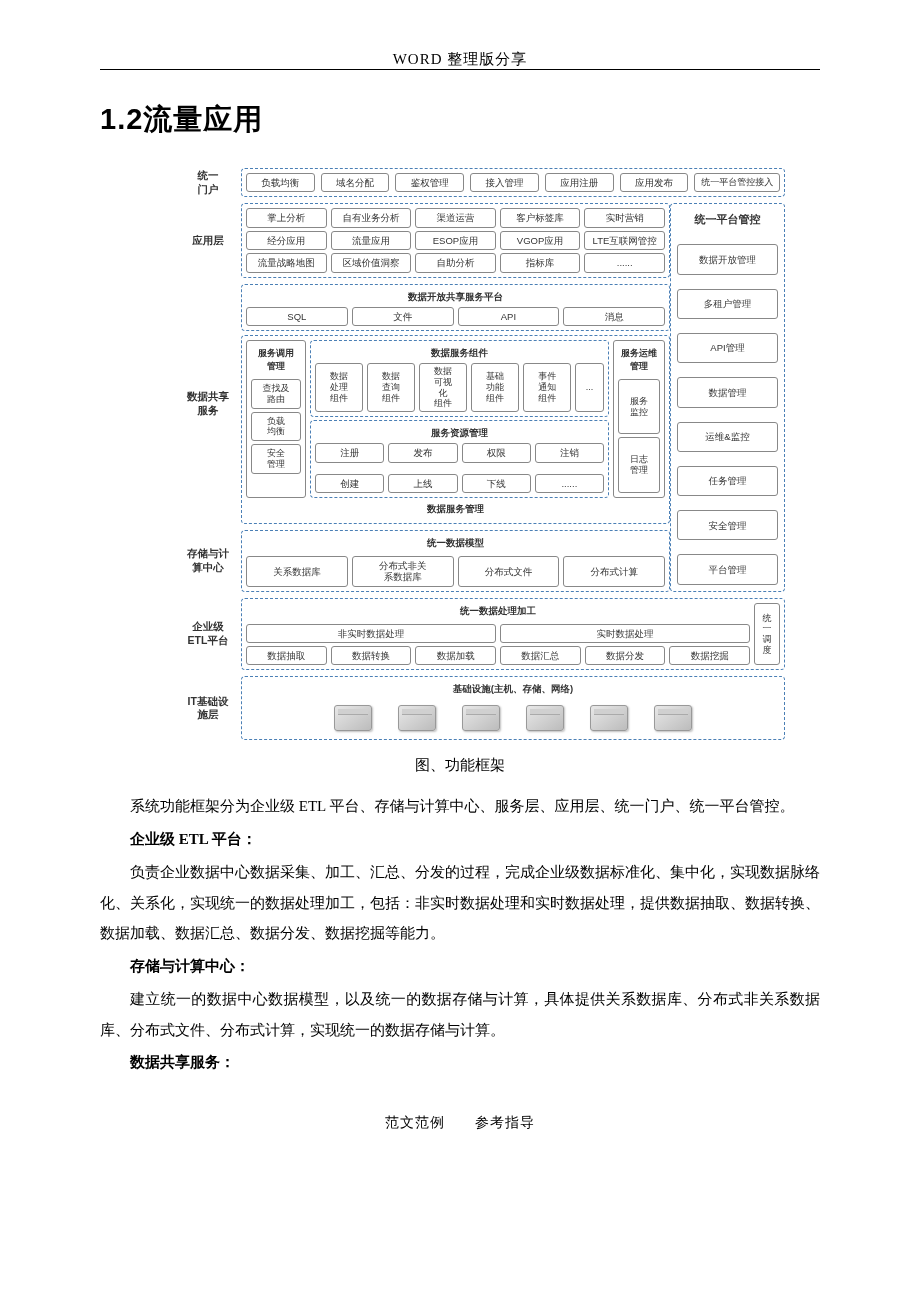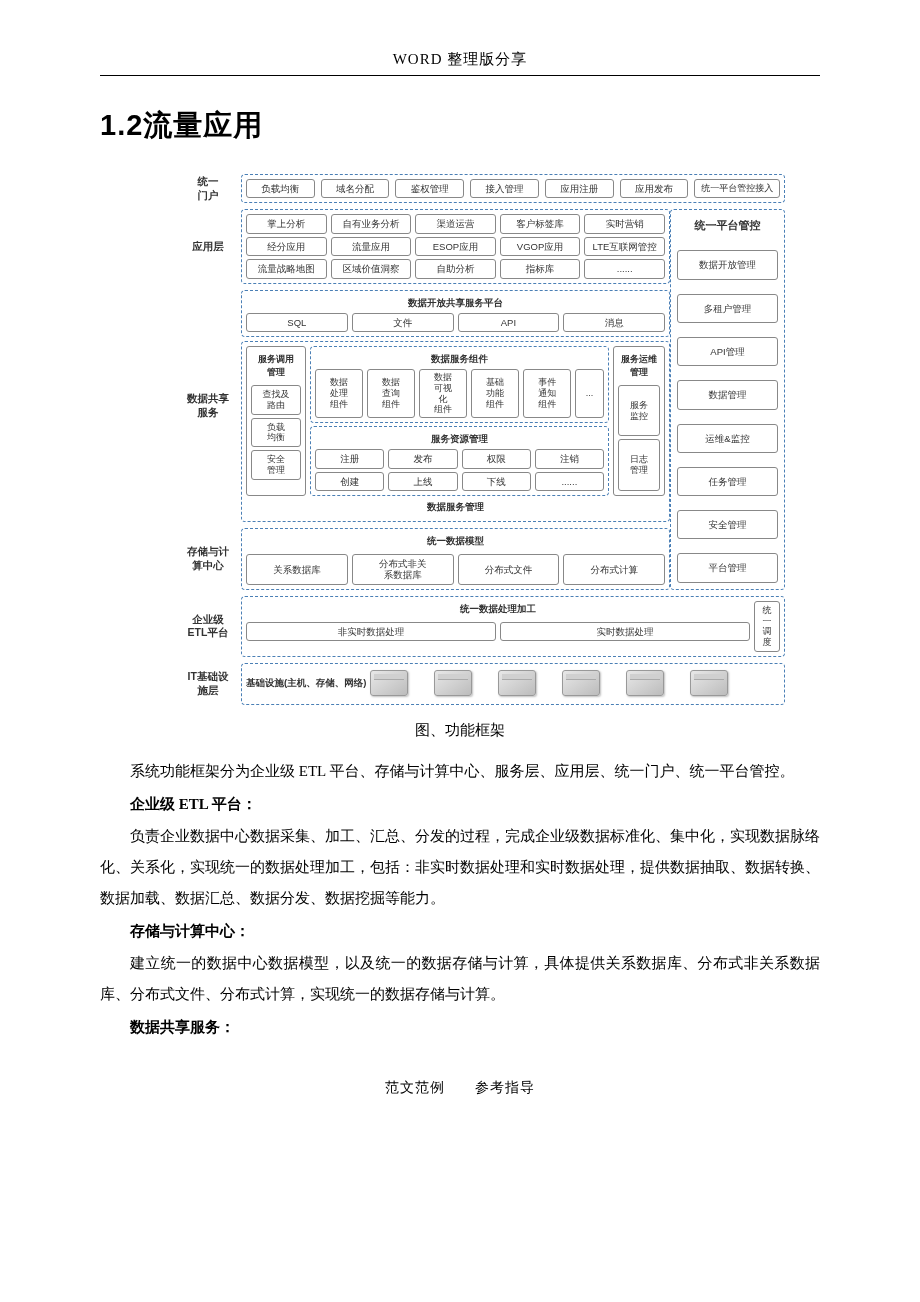--- a/index.html
+++ b/index.html
@@ -11,21 +11,21 @@
     color: #000;
   }
   .page {
     padding: 50px 100px 40px 100px;
   }
   .header-line {
     text-align: center;
     font-family: "SimSun", serif;
     font-size: 15px;
     letter-spacing: 1px;
-    padding-bottom: 6px;
+    padding-bottom: 0;
     border-bottom: 1.5px solid #000;
     margin-bottom: 30px;
   }
   h1.section-title {
     font-family: "SimHei", "黑体", sans-serif;
     font-size: 29px;
     font-weight: bold;
     margin-bottom: 28px;
     letter-spacing: 1px;
   }
@@ -256,21 +256,21 @@
 功能
 组件</div>
                         <div class="box solid wrap2" style="font-size:9px;white-space:pre-line;padding:2px">事件
 通知
 组件</div>
                         <div class="box solid" style="font-size:9px;flex:0.4">...</div>
                       </div>
                     </div>
                     <div class="dashed group">
                       <div class="title-bar">服务资源管理</div>
-                      <div class="flex-row" style="margin-bottom:3px;">
+                      <div class="flex-row" style="margin-bottom:11px;">
                         <div class="box solid">注册</div>
                         <div class="box solid">发布</div>
                         <div class="box solid">权限</div>
                         <div class="box solid">注销</div>
                       </div>
                       <div class="flex-row">
                         <div class="box solid">创建</div>
                         <div class="box solid">上线</div>
                         <div class="box solid">下线</div>
                         <div class="box solid">......</div>
@@ -326,32 +326,40 @@
       <div class="row">
         <div class="label-col" style="white-space:pre-line">企业级
 ETL平台</div>
         <div class="content-col dashed group" style="gap:4px;">
           <div style="flex:1;display:flex;flex-direction:column;gap:3px;">
             <div class="title-bar">统一数据处理加工</div>
             <div class="flex-row">
               <div class="box solid">非实时数据处理</div>
               <div class="box solid">实时数据处理</div>
             </div>
+            <div class="flex-row">
+              <div class="box solid">数据抽取</div>
+              <div class="box solid">数据转换</div>
+              <div class="box solid">数据加载</div>
+              <div class="box solid">数据汇总</div>
+              <div class="box solid">数据分发</div>
+              <div class="box solid">数据挖掘</div>
+            </div>
           </div>
           <div class="box solid" style="width:26px;white-space:pre-line;line-height:1.2;font-size:9px">统
 一
 调
 度</div>
         </div>
       </div>
 
       <div class="row">
         <div class="label-col" style="white-space:pre-line">IT基础设
 施层</div>
-        <div class="content-col dashed group" style="flex-direction:row;gap:4px;align-items:center;">
+        <div class="content-col dashed group" style="flex-direction:column;gap:4px;align-items:center;">
           <div class="title-bar">基础设施(主机、存储、网络)</div>
           <div style="display:flex;gap:26px;padding:2px 0 4px 0;">
             <div class="server-icon"></div>
             <div class="server-icon"></div>
             <div class="server-icon"></div>
             <div class="server-icon"></div>
             <div class="server-icon"></div>
             <div class="server-icon"></div>
           </div>
         </div>

